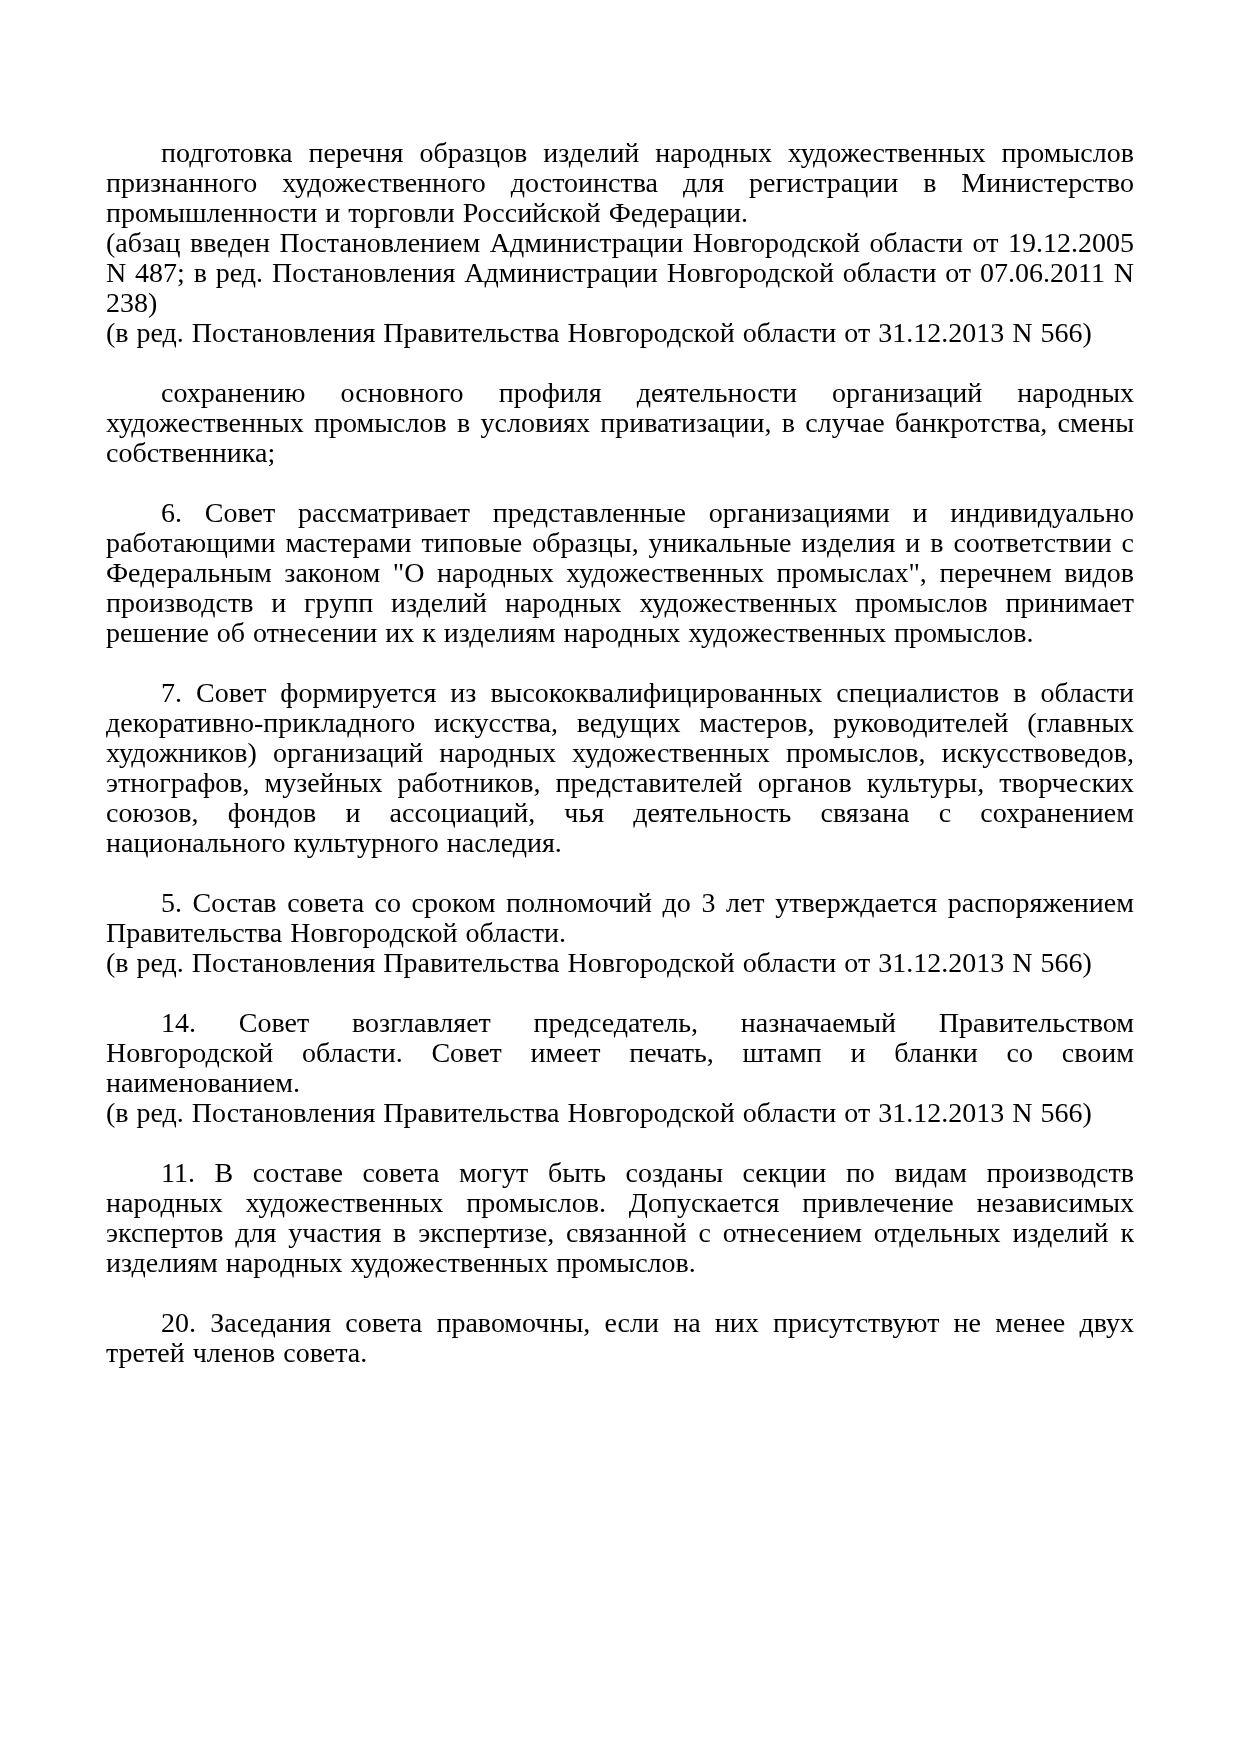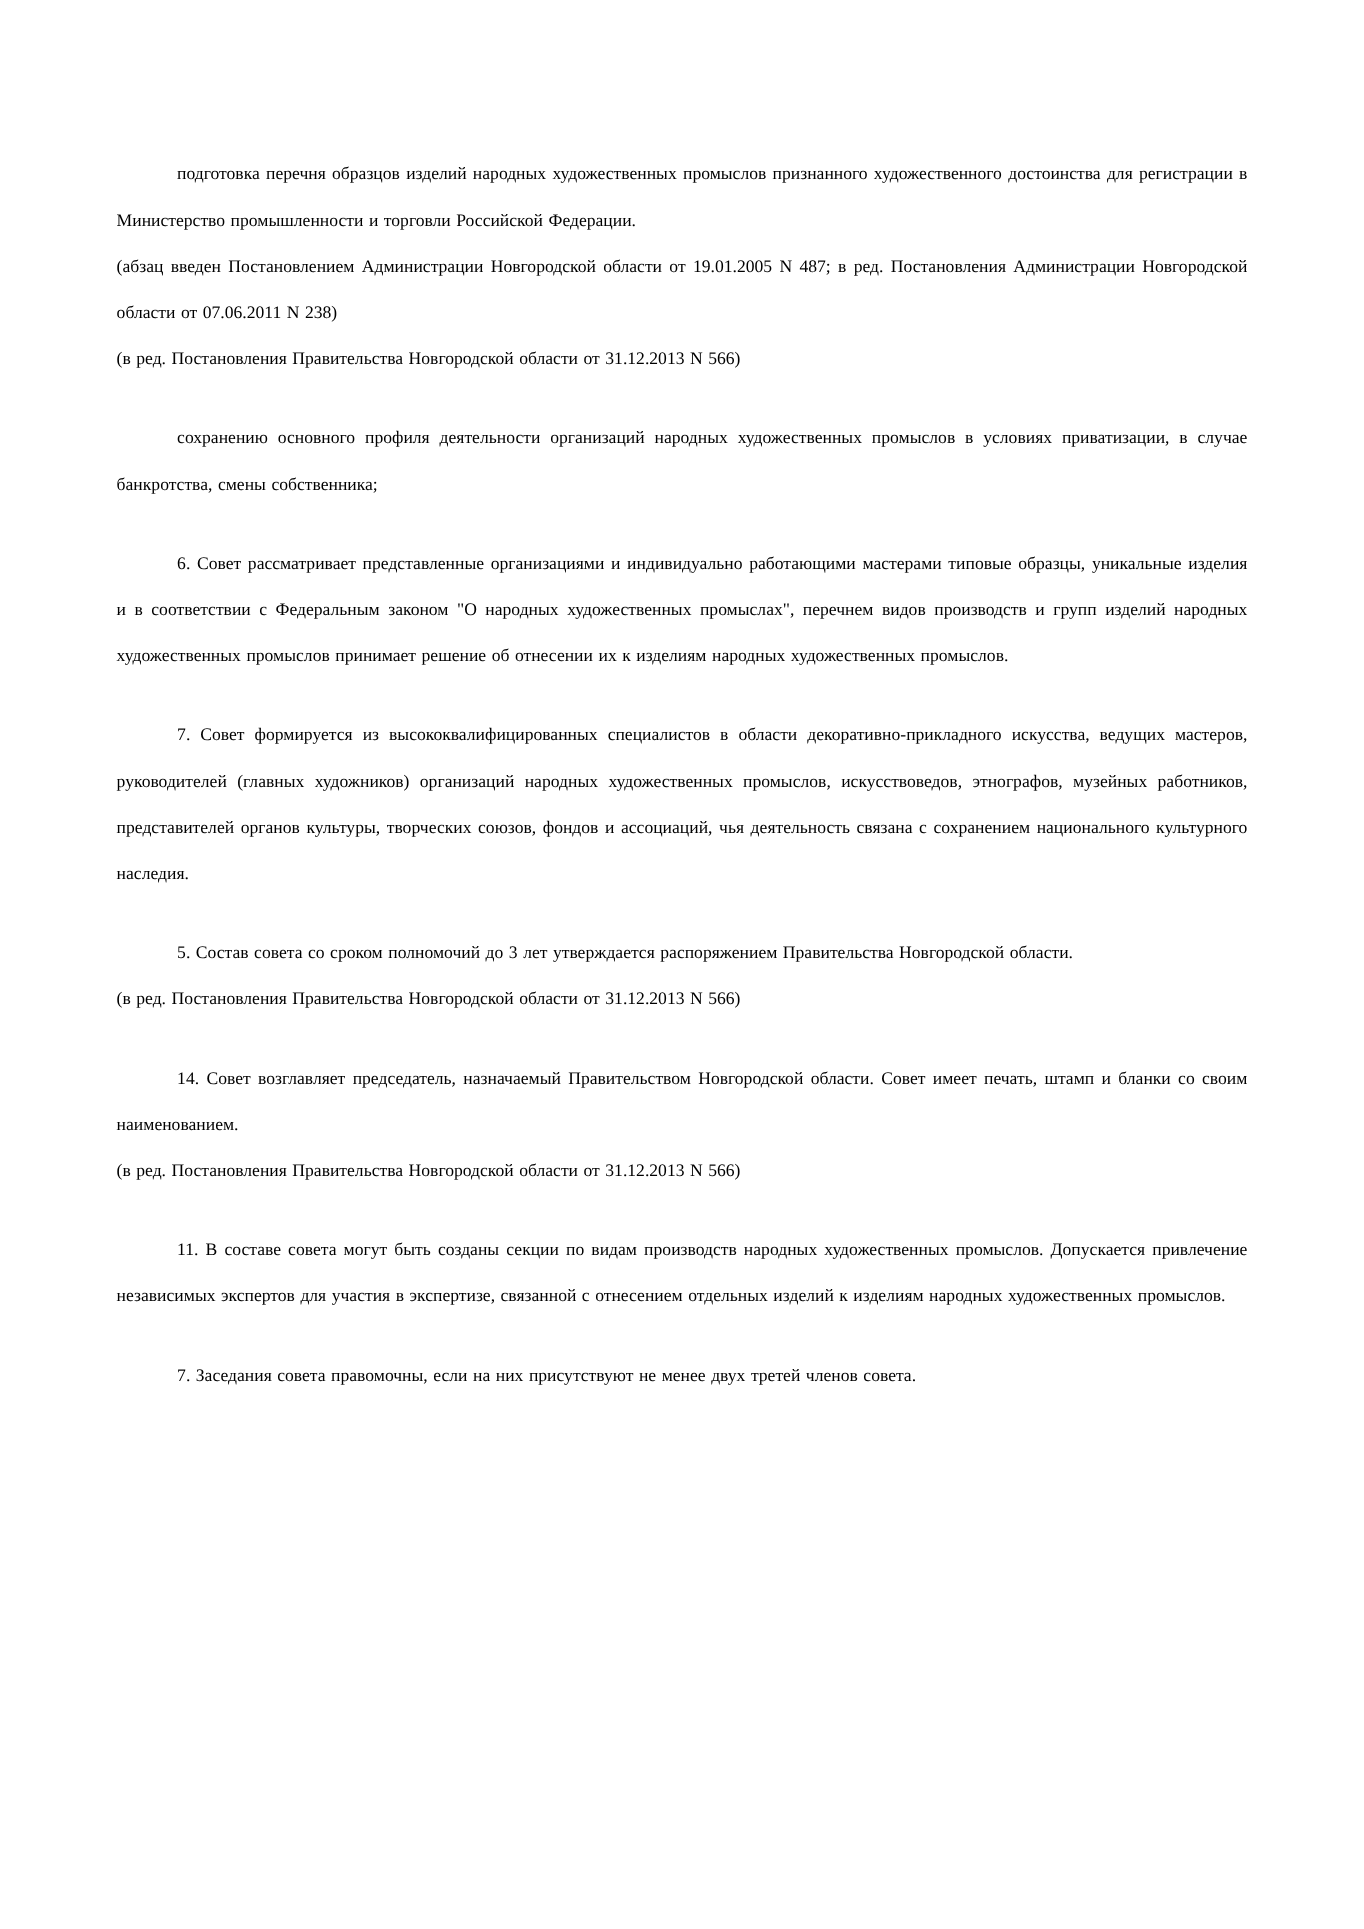--- a/index.html
+++ b/index.html
@@ -15,44 +15,44 @@
   }
   .page {
     box-sizing: border-box;
     width: 1240px;
     height: 1754px;
     padding: 138px 106px 40px 106px;
     background: #ffffff;
   }
   .page p {
     margin: 0;
-    font-size: 16px;
-    line-height: 42px;
+    font-size: 28px;
+    line-height: 30px;
     text-align: justify;
     word-spacing: 1px;
   }
   .para {
     text-indent: 55px;
   }
   .note {
     text-indent: 0;
   }
   .gap {
     margin-top: 30px !important;
   }
 </style>
 </head>
 <body>
 
 <div class="page">
   <p class="para">подготовка перечня образцов изделий народных художественных промыслов признанного художественного достоинства для регистрации в Министерство промышленности и торговли Российской Федерации.</p>
-  <p class="note">(абзац введен Постановлением Администрации Новгородской области от 19.01.2005 N 487; в ред. Постановления Администрации Новгородской области от 07.06.2011 N 238)</p>
+  <p class="note">(абзац введен Постановлением Администрации Новгородской области от 19.12.2005 N 487; в ред. Постановления Администрации Новгородской области от 07.06.2011 N 238)</p>
   <p class="note">(в ред. Постановления Правительства Новгородской области от 31.12.2013 N 566)</p>
   <p class="para gap">сохранению основного профиля деятельности организаций народных художественных промыслов в условиях приватизации, в случае банкротства, смены собственника;</p>
   <p class="para gap">6. Совет рассматривает представленные организациями и индивидуально работающими мастерами типовые образцы, уникальные изделия и в соответствии с Федеральным законом "О народных художественных промыслах", перечнем видов производств и групп изделий народных художественных промыслов принимает решение об отнесении их к изделиям народных художественных промыслов.</p>
   <p class="para gap">7. Совет формируется из высококвалифицированных специалистов в области декоративно-прикладного искусства, ведущих мастеров, руководителей (главных художников) организаций народных художественных промыслов, искусствоведов, этнографов, музейных работников, представителей органов культуры, творческих союзов, фондов и ассоциаций, чья деятельность связана с сохранением национального культурного наследия.</p>
   <p class="para gap">5. Состав совета со сроком полномочий до 3 лет утверждается распоряжением Правительства Новгородской области.</p>
   <p class="note">(в ред. Постановления Правительства Новгородской области от 31.12.2013 N 566)</p>
   <p class="para gap">14. Совет возглавляет председатель, назначаемый Правительством Новгородской области. Совет имеет печать, штамп и бланки со своим наименованием.</p>
   <p class="note">(в ред. Постановления Правительства Новгородской области от 31.12.2013 N 566)</p>
   <p class="para gap">11. В составе совета могут быть созданы секции по видам производств народных художественных промыслов. Допускается привлечение независимых экспертов для участия в экспертизе, связанной с отнесением отдельных изделий к изделиям народных художественных промыслов.</p>
-  <p class="para gap">7. Заседания совета правомочны, если на них присутствуют не менее двух третей членов совета.</p>
+  <p class="para gap">20. Заседания совета правомочны, если на них присутствуют не менее двух третей членов совета.</p>
 </div>
 
 </body></html>

